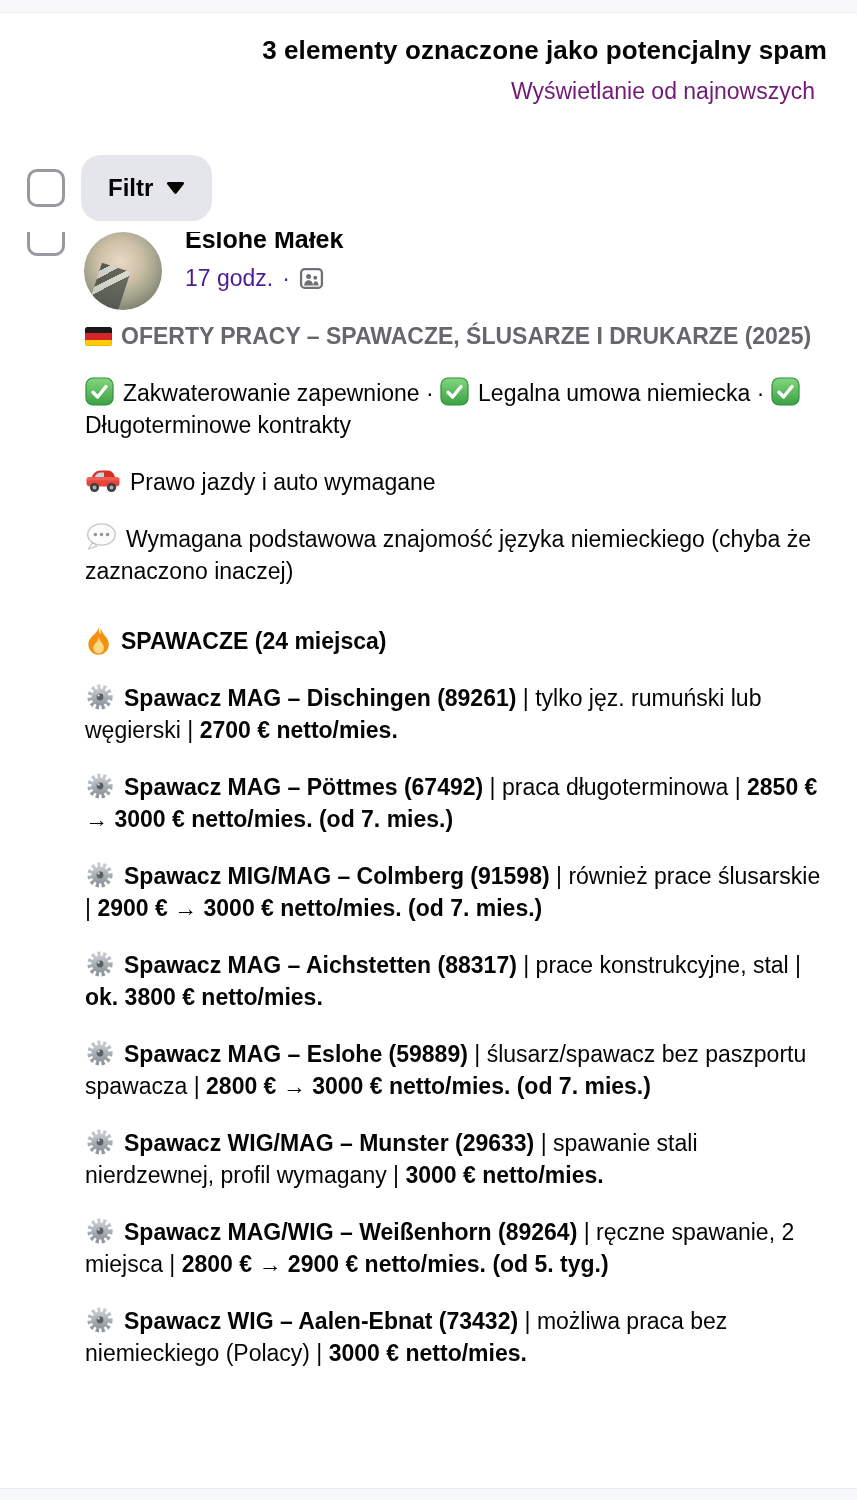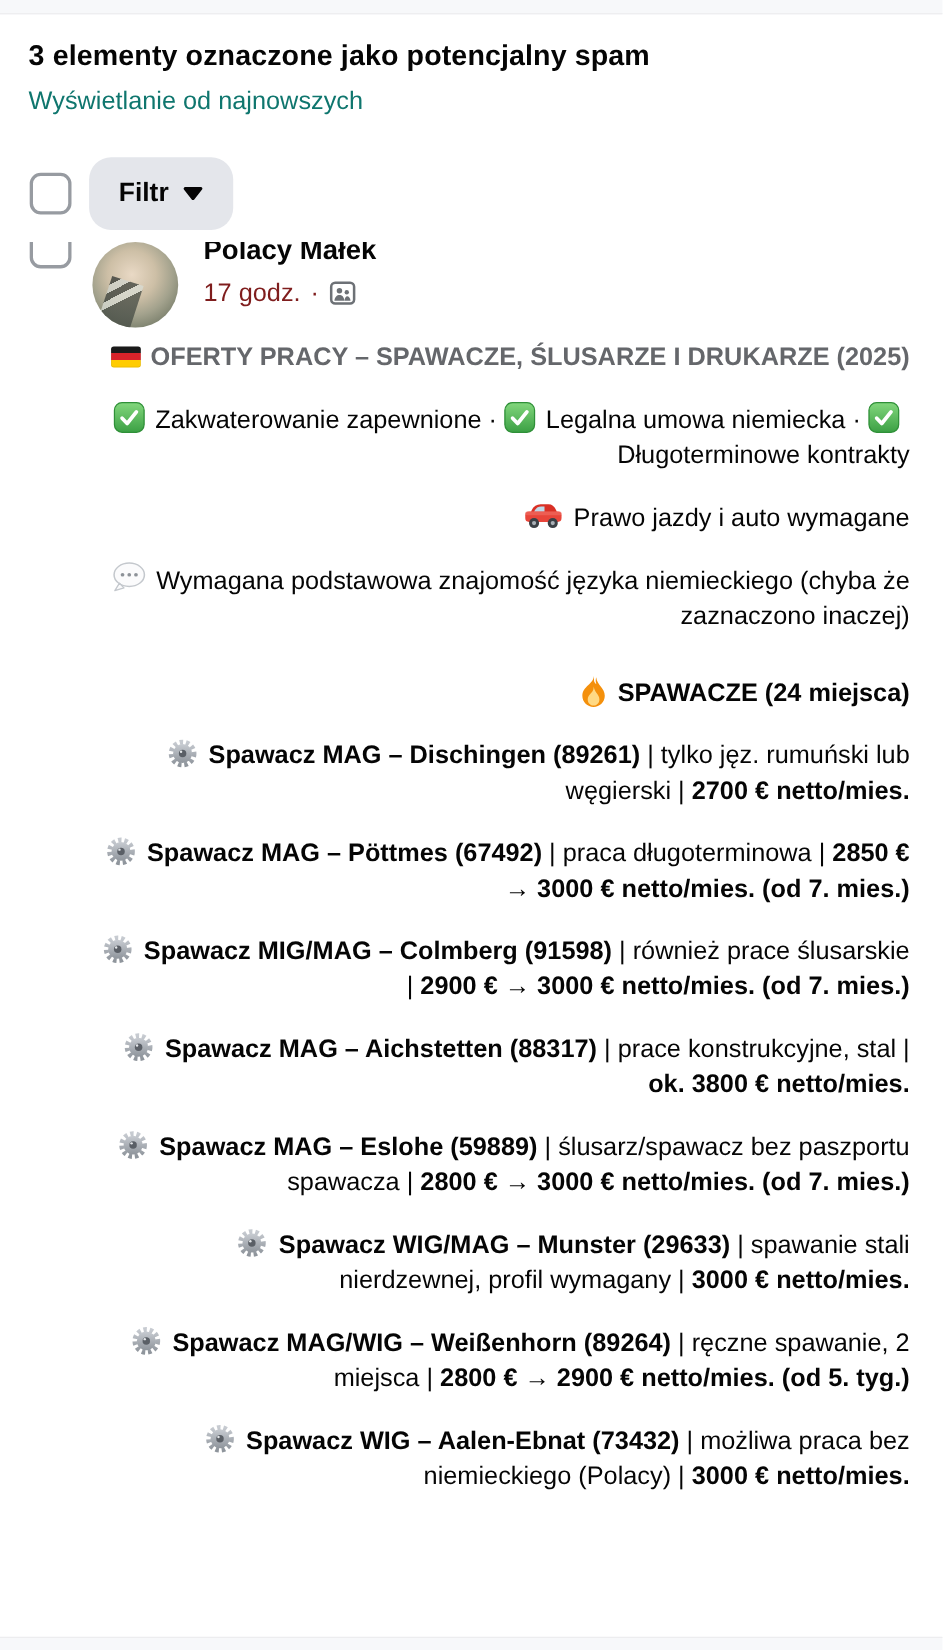--- a/index.html
+++ b/index.html
@@ -4,44 +4,44 @@
 <style>
   html,body{margin:0;padding:0;background:#fff;}
   body{
     width:857px;height:1500px;overflow:hidden;position:relative;
     font-family:"Liberation Sans","DejaVu Sans",sans-serif;color:#050505;
     -webkit-font-smoothing:antialiased;
   }
   .band-top{height:12px;background:#f7f8fa;border-bottom:1px solid #ececee;}
   .band-bottom{position:absolute;left:0;right:0;bottom:0;height:11px;background:#f7f8fa;border-top:1px solid #ececee;}
 
-  .header{padding:22px 30px 0 26px;}
+  .header{padding:22px 30px 0 26px;text-align:right;}
   .page-title{font-size:26px;font-weight:700;margin:0 0 12px;letter-spacing:.1px;}
-  .page-subtitle{font-size:23px;color:#0f766e;margin:0;}
+  .page-subtitle{font-size:23px;color:#701a75;margin:12px;}
 
   .filter-row{display:flex;align-items:center;padding:38px 0 0 27px;}
   .checkbox{width:38px;height:38px;border:3px solid #979ba1;border-radius:10px;
     background:#fff;box-sizing:border-box;flex:0 0 auto;}
   .filter-btn{margin-left:16px;height:66px;padding:0 27px;background:#e4e6eb;border:none;
     border-radius:20px;display:flex;align-items:center;gap:13px;cursor:pointer;
     font-family:"Liberation Sans","DejaVu Sans",sans-serif;font-size:24px;font-weight:700;color:#050505;}
   .caret{display:inline-block;line-height:0;}
 
   .post-head{position:relative;height:78px;overflow:hidden;margin-top:11px;}
   .post-checkbox{position:absolute;left:27px;top:-14px;}
   .avatar{position:absolute;left:84px;top:0;width:78px;height:78px;border-radius:50%;
     background:radial-gradient(circle at 46% 38%,#e9d9c5 0%,#cdbfa6 34%,#a3a28d 58%,#757b68 82%,#565c4b 100%);
     overflow:hidden;}
   .avatar:after{content:"";position:absolute;left:8px;top:34px;width:30px;height:60px;
     background:linear-gradient(135deg,#2e3330 0 6px,#cfd4ce 6px 12px,#3a403b 12px 18px,#d8dcd4 18px 24px,#454b44 24px);
     transform:rotate(18deg);opacity:.75;}
   .author{position:absolute;left:185px;top:-7px;font-size:25px;font-weight:700;}
-  .meta{position:absolute;left:185px;top:33px;font-size:23px;color:#7f1d1d;display:flex;align-items:center;gap:9px;}
-
-  .post-body{margin:10px 28px 0 85px;width:742px;font-size:23px;line-height:32px;text-align:right;}
+  .meta{position:absolute;left:185px;top:33px;font-size:23px;color:#4c1d95;display:flex;align-items:center;gap:9px;}
+
+  .post-body{margin:10px 28px 0 85px;width:742px;font-size:23px;line-height:32px;}
   .para{margin:0 0 25px;}
   .headline{color:#65676B;font-weight:700;}
   .section-head{font-weight:700;margin-top:36px;}
   strong{font-weight:700;}
 
   .emoji{display:inline-block;line-height:0;margin-right:9px;vertical-align:-5px;}
   .i-flag{vertical-align:-2px;}
   .i-fire{vertical-align:-7px;}
   .i-speech{vertical-align:-4px;}
   .i-car{vertical-align:-4px;}
@@ -68,21 +68,21 @@
       <svg width="19" height="14" viewBox="0 0 19 14">
           <path d="M2.4 1h14.2c1.2 0 1.9 1.4 1.1 2.3l-7.1 9c-.6.8-1.7.8-2.3 0l-7.1-9C.5 2.4 1.2 1 2.4 1z" fill="#050505"></path>
         </svg>
     </span>
   </button>
 </div>
 
 <div class="post-head">
   <div class="checkbox post-checkbox" role="checkbox" aria-checked="false"></div>
   <div class="avatar"></div>
-  <div class="author">Polacy Małek</div>
+  <div class="author">Eslohe Małek</div>
   <div class="meta">
     <span>17 godz.</span>
     <span>·</span>
     <span class="emoji" style="margin:0;vertical-align:-5px">
       <svg width="25" height="25" viewBox="0 0 24 24" fill="none">
         <rect x="2" y="3" width="20" height="18" rx="3.5" stroke="#6d7176" stroke-width="2.2"></rect>
         <circle cx="9.2" cy="10" r="2.4" fill="#6d7176"></circle>
         <circle cx="15.6" cy="11.2" r="1.9" fill="#6d7176"></circle>
         <path d="M4.8 18.6c.3-3.4 2.3-5 4.4-5 2.1 0 4 1.5 4.4 5z" fill="#6d7176"></path>
         <path d="M13.6 18.6c.3-2.6 1.1-4 2.4-4 1.3 0 2.6 1.4 2.9 4z" fill="#6d7176"></path>

